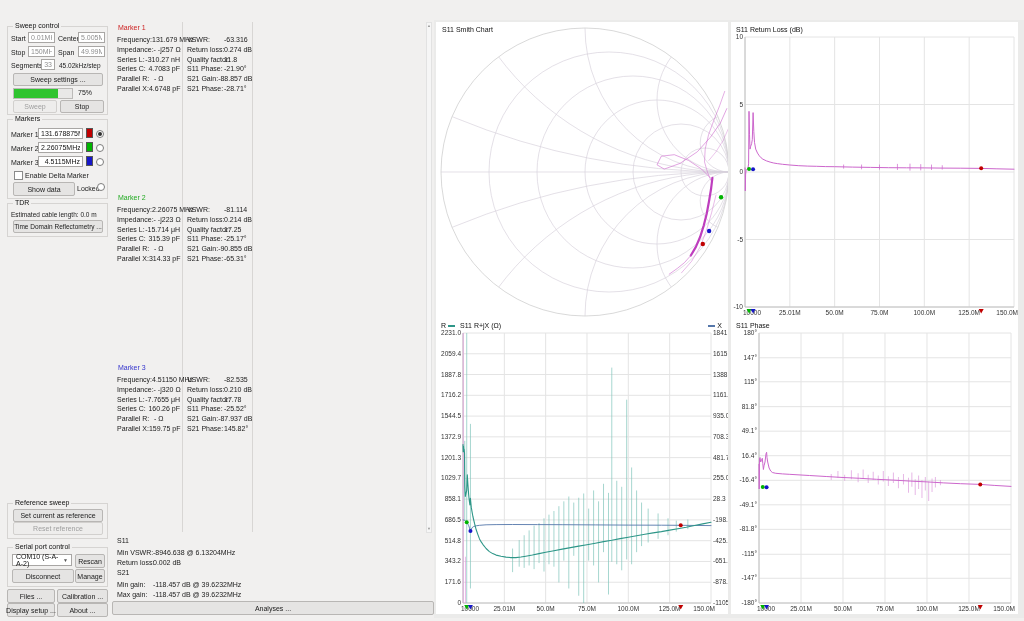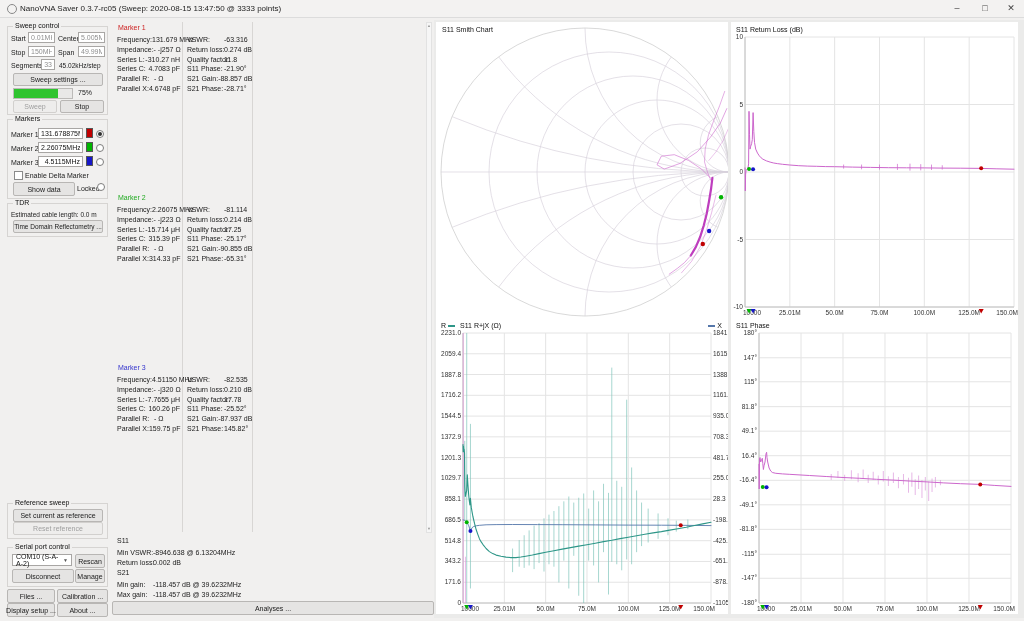--- a/index.html
+++ b/index.html
@@ -41,27 +41,20 @@
   .statrow{display:flex;height:10px;align-items:center;}
   .scroll{position:absolute;background:#f6f6f6;border:1px solid #e2e2e2;box-sizing:border-box;}
   .scroll .sarr{position:absolute;left:0;width:100%;text-align:center;font-size:4px;color:#9a9a9a;line-height:6px;}
   svg{display:block;}
 </style>
 </head>
 <body>
 
 <div id="app">
 
-  <div class="titlebar">
-    <div class="app-icon"></div>
-    <div class="title-text">NanoVNA Saver 0.3.7-rc05 (Sweep: 2020-08-15 13:47:50 @ 3333 points)</div>
-    <div class="winbtn" style="right:56px;">–</div>
-    <div class="winbtn" style="right:28px;">□</div>
-    <div class="winbtn" style="right:2px;">✕</div>
-  </div>
 
   <div class="gbox" style="left:7px;top:26px;width:99px;height:87px;">
     <div class="gtitle">Sweep control</div>
     <div class="lbl abs" style="left:3px;top:7px;">Start</div>
     <input class="field gray" style="left: 20px; top: 5px; width: 27px; height: 11px;" value="0.01MHz">
     <div class="lbl abs" style="left:50px;top:7px;">Center</div>
     <input class="field gray" style="left: 70px; top: 5px; width: 27px; height: 11px;" value="5.005MHz">
     <div class="lbl abs" style="left:3px;top:21px;">Stop</div>
     <input class="field gray" style="left: 20px; top: 19px; width: 27px; height: 11px;" value="150MHz">
     <div class="lbl abs" style="left:50px;top:21px;">Span</div>

